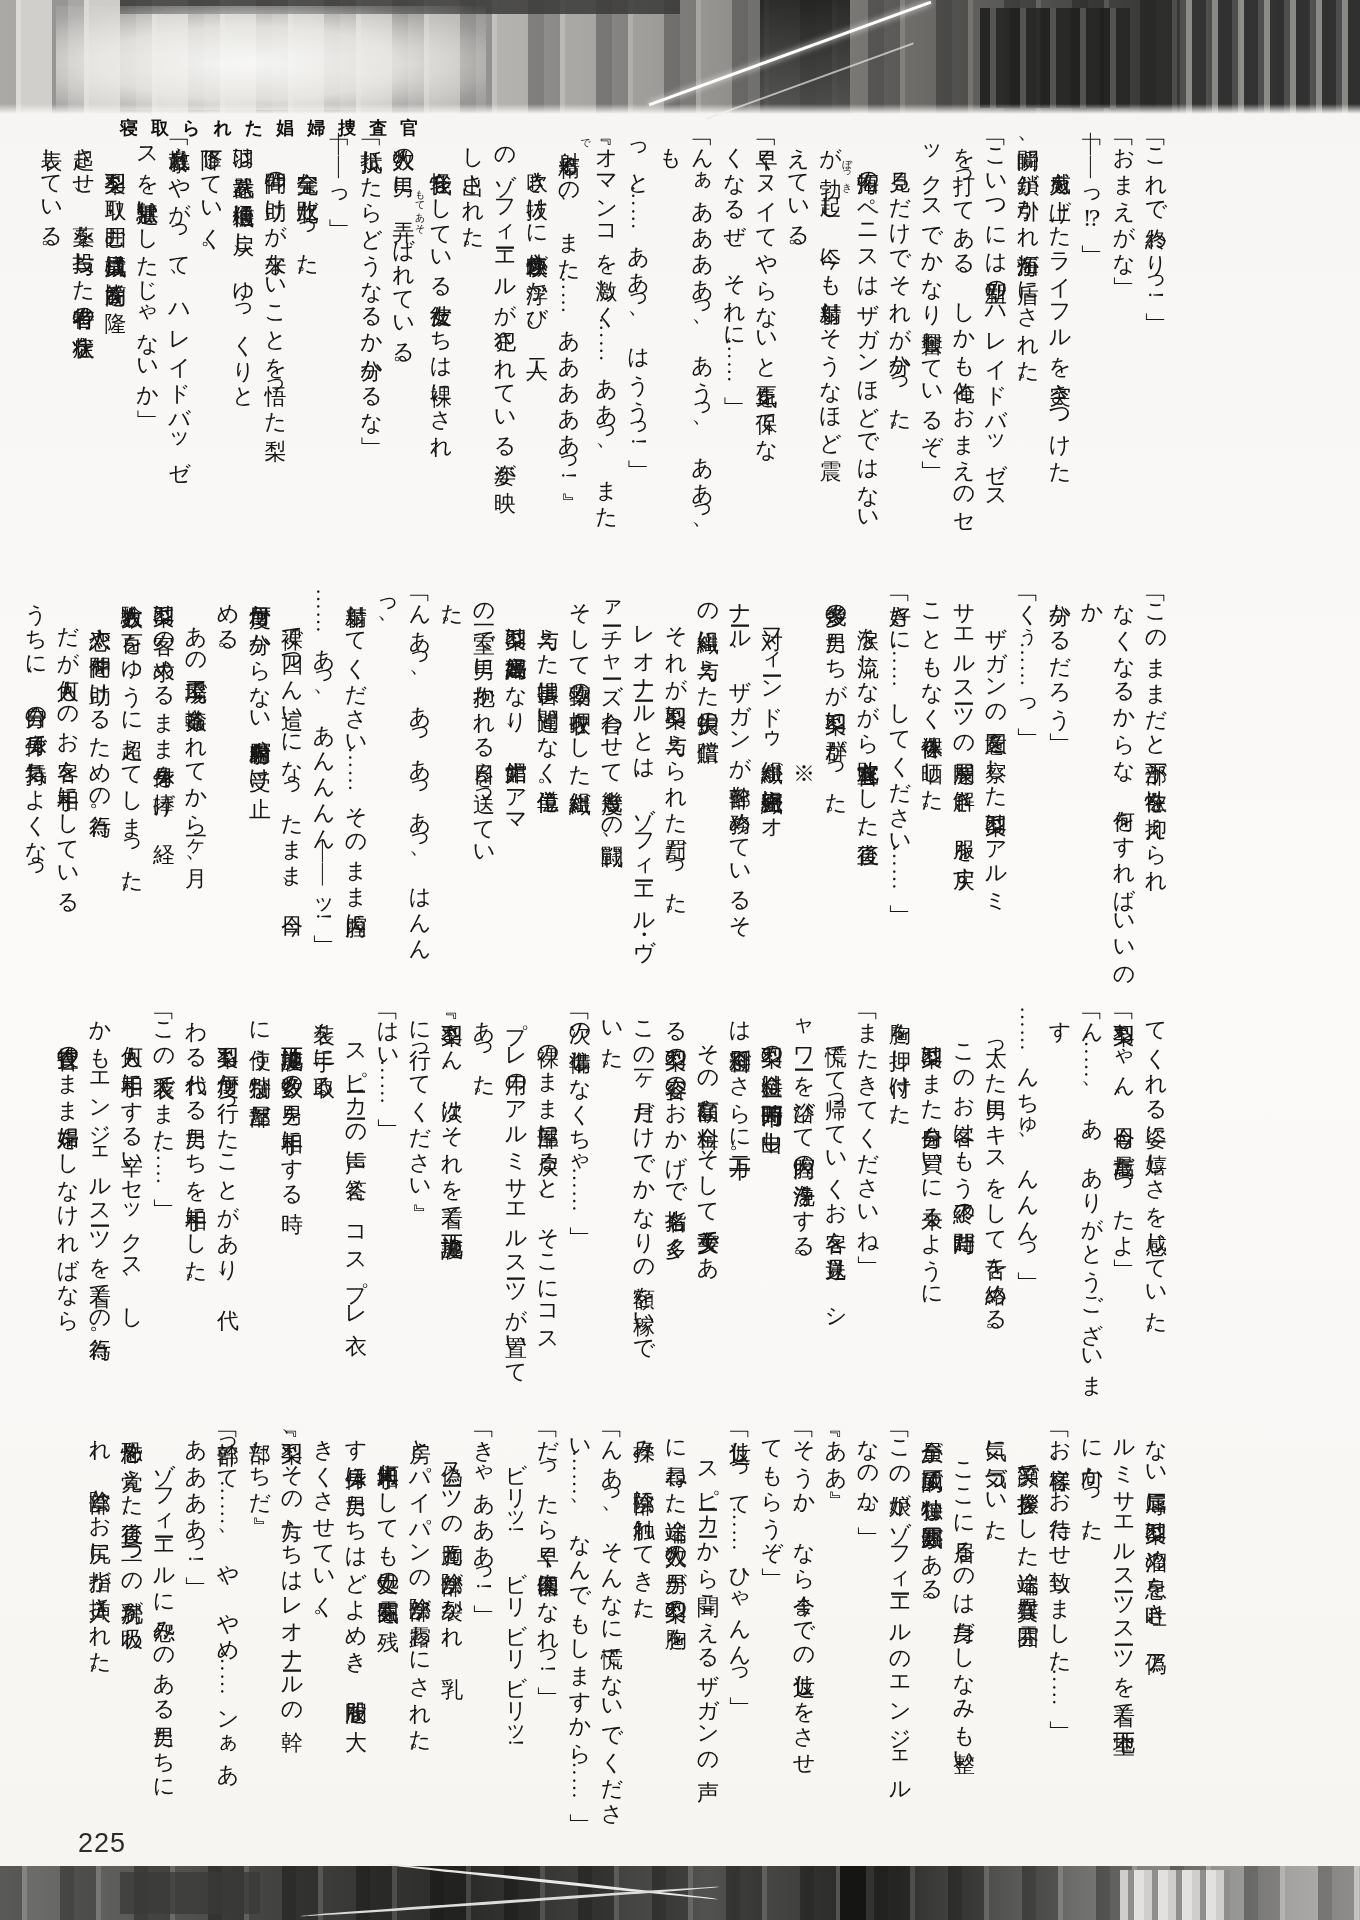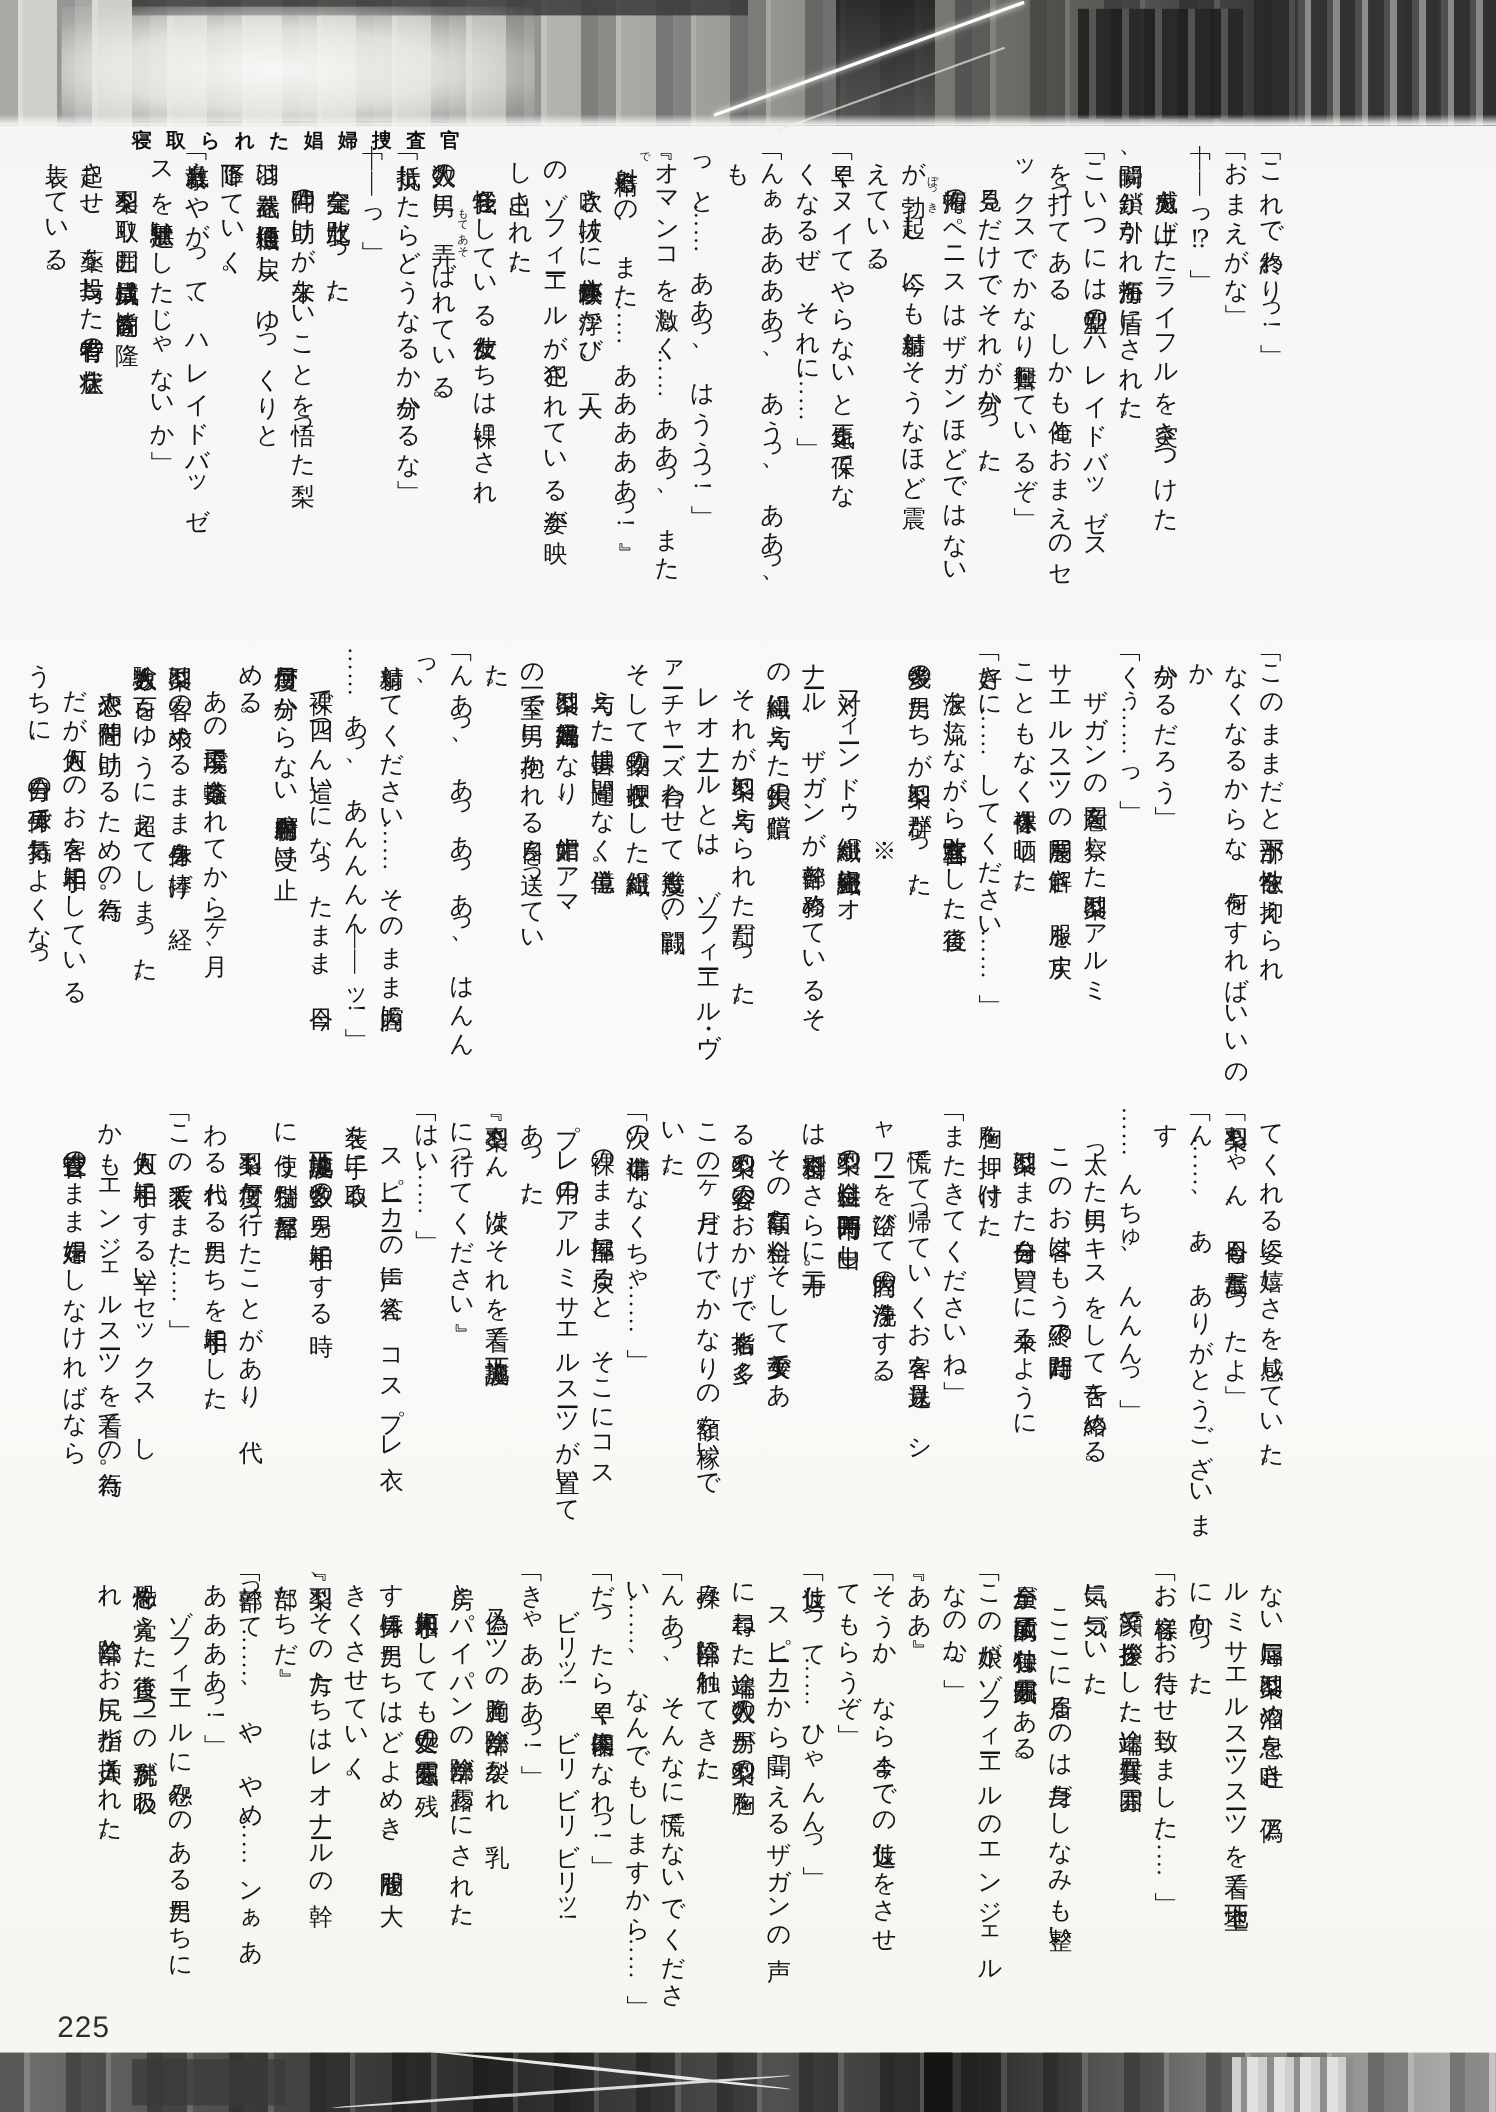--- a/index.html
+++ b/index.html
@@ -55,21 +55,21 @@
   }
   .band .tline{height:100%;}
   .b1{top:132px;height:436px;}
   .b2{top:588px;height:394px;}
   .b3{top:1006px;height:394px;}
   .b4{top:1424px;height:394px;}
   ruby{ruby-position:over;}
   rt{font-size:10px;letter-spacing:0;}
   
   .page-number{
-    position:absolute;left:52px;top:1828px;
+    position:absolute;left:78px;top:1828px;
     font-family:"Liberation Sans","DejaVu Sans",sans-serif;
     font-size:27px;color:#2c2c2c;letter-spacing:1px;
   }
   .bottom-banner{
     position:absolute;left:0;top:1866px;width:1360px;height:54px;
     background:
       repeating-linear-gradient(90deg,rgba(0,0,0,.25) 0 22px,rgba(255,255,255,.12) 22px 27px,rgba(0,0,0,.05) 27px 60px,rgba(0,0,0,.35) 60px 74px),
       linear-gradient(90deg,#777775 0%,#4a4a48 18%,#2c2c2a 34%,#555553 52%,#30302e 66%,#828280 82%,#bdbcba 100%);
   }
   .bottom-banner .cable1{position:absolute;left:380px;top:14px;width:340px;height:3px;background:#e9e9e7;transform:rotate(6deg);border-radius:50%;}

